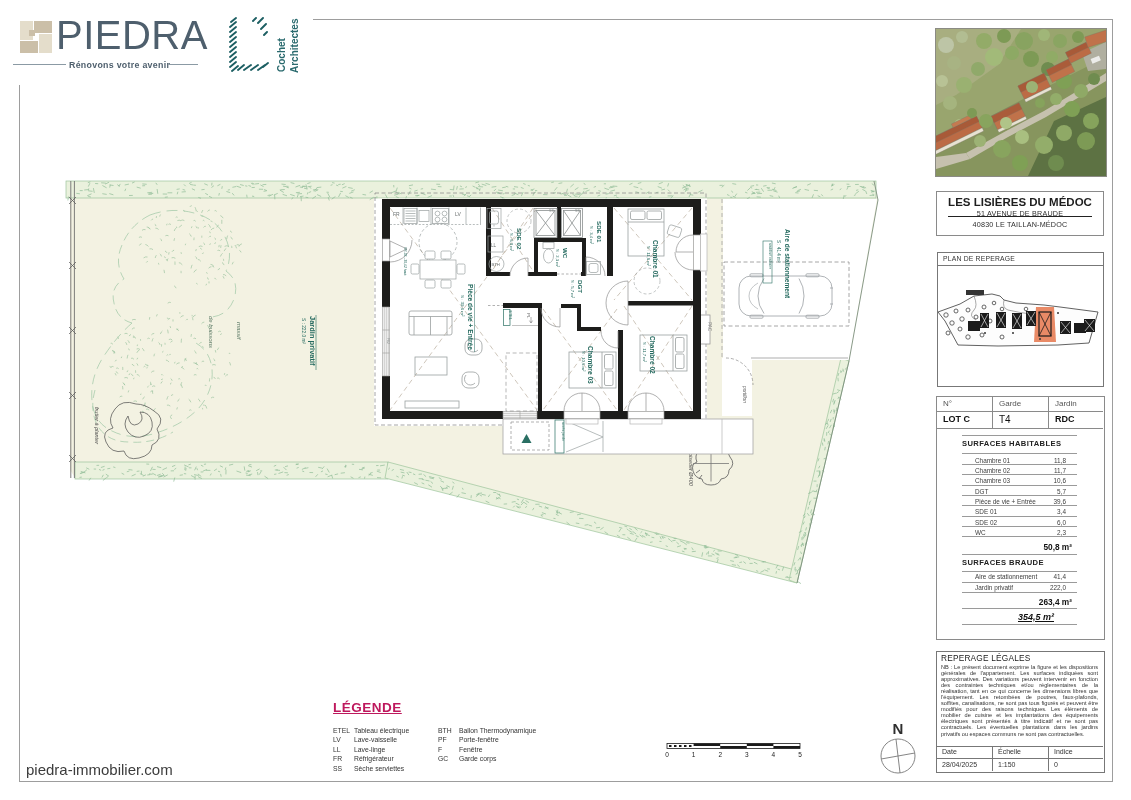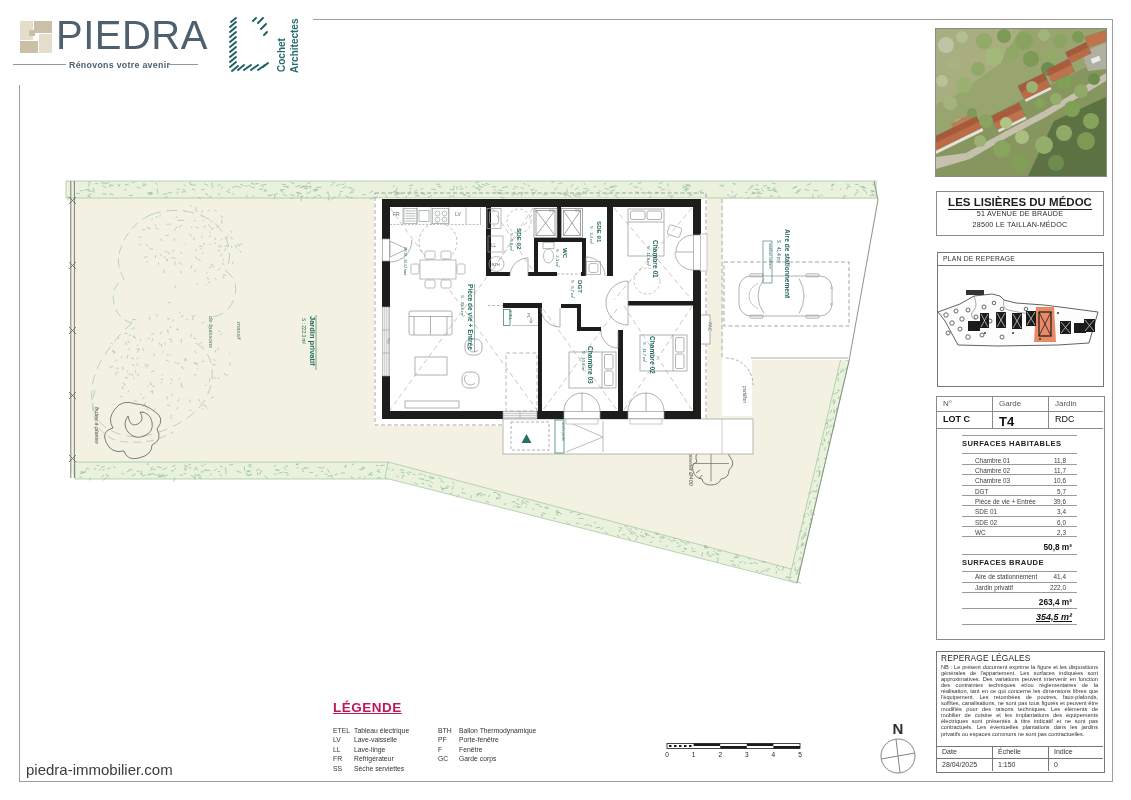--- a/index.html
+++ b/index.html
@@ -120,23 +120,23 @@
 </g>
 <circle cx="50" cy="92" r="7" fill="#88a45e"></circle>
     <circle cx="96" cy="58" r="6" fill="#9cb274"></circle>
 <circle cx="70" cy="94" r="6" fill="#b0c488"></circle>
     <circle cx="116" cy="28" r="6" fill="#90ab66"></circle>
 <circle cx="36" cy="84" r="5" fill="#7d9a55"></circle>
     <circle cx="104" cy="74" r="5" fill="#86a35c"></circle>
 </svg>
 
 <div class="abs" style="left:936px;top:191px;width:166px;height:43px;border:1px solid #8a8a8a;text-align:center">
-<div style="margin-top:4px;font-size:11.5px;font-weight:bold;color:#1e1e1e"><span style="border-bottom:1.5px solid #222;padding-bottom:1px">LES LISIÈRES DU MÉDOC</span></div>
+<div style="margin-top:4px;font-size:11.5px;font-weight:bold;color:#1e1e1e"><span style="border-bottom:1.5px solid #222;padding-bottom:8px">LES LISIÈRES DU MÉDOC</span></div>
 <div style="margin-top:1px;font-size:7.2px;color:#2e2e2e;letter-spacing:0.2px">51 AVENUE DE BRAUDE</div>
-<div style="margin-top:1.5px;font-size:7.2px;color:#2e2e2e;letter-spacing:0.2px">28500 LE TAILLAN-MÉDOC</div>
+<div style="margin-top:1.5px;font-size:7.2px;color:#2e2e2e;letter-spacing:0.2px">40830 LE TAILLAN-MÉDOC</div>
 </div>
 
 <div class="abs" style="left:937px;top:252px;width:165px;height:133px;border:1px solid #777">
 <div style="height:10px;border-bottom:1px solid #777;font-size:6.8px;letter-spacing:0.2px;color:#333;padding:2px 0 0 5px">PLAN DE REPERAGE</div>
 </div>
 
 <svg class="abs" style="left:938px;top:263px" width="164" height="121" viewBox="0 0 164 121">
 <polygon points="0,49 22,41 36,33 54,31 62,33 66,37 78,40 92,41 106,42 122,44 160,49 151,80 120,82 60,83 20,82 7,58" fill="#fdfdfd" stroke="#3a3a3a" stroke-width="0.8"></polygon>
 <path d="M36,33 q4,10 0,14 q-6,6 2,10 M66,37 q-2,8 4,10 q26,6 40,4" fill="none" stroke="#555" stroke-width="0.5"></path>
 <rect x="28" y="27" width="18" height="5" fill="#333"></rect>
@@ -184,22 +184,22 @@
 
 <div class="abs" style="left:936px;top:396px;width:167px;height:242px;border:1px solid #8a8a8a"></div>
 <div class="abs" style="left:936px;top:411px;width:167px;height:1px;background:#8a8a8a"></div>
 <div class="abs" style="left:936px;top:428px;width:167px;height:1px;background:#8a8a8a"></div>
 <div class="abs" style="left:992px;top:396px;width:1px;height:32px;background:#8a8a8a"></div>
 <div class="abs" style="left:1048px;top:396px;width:1px;height:32px;background:#8a8a8a"></div>
 <div class="abs" style="left:943px;top:399px;font-size:8px;color:#555">N°</div>
 <div class="abs" style="left:999px;top:399px;font-size:8px;color:#555">Garde</div>
 <div class="abs" style="left:1055px;top:399px;font-size:8px;color:#555">Jardin</div>
 <div class="abs" style="left:943px;top:414px;font-size:9px;font-weight:bold;color:#111">LOT C</div>
-<div class="abs" style="left:999px;top:414px;font-size:13px;font-weight:bold;color:#111">T4</div>
-<div class="abs" style="left:1055px;top:414px;font-size:9px;font-weight:normal;color:#111">RDC</div>
+<div class="abs" style="left:999px;top:414px;font-size:10px;font-weight:normal;color:#111">T4</div>
+<div class="abs" style="left:1055px;top:414px;font-size:9px;font-weight:bold;color:#111">RDC</div>
 <div class="abs" style="left:962px;top:435px;width:115px;height:1px;background:#9a9a9a"></div>
 <div class="abs" style="left:962px;top:453px;width:115px;height:1px;background:#9a9a9a"></div>
 <div class="abs" style="left:962px;top:464px;width:115px;height:1px;background:#9a9a9a"></div>
 <div class="abs" style="left:962px;top:474.3px;width:115px;height:1px;background:#9a9a9a"></div>
 <div class="abs" style="left:962px;top:484.6px;width:115px;height:1px;background:#9a9a9a"></div>
 <div class="abs" style="left:962px;top:495px;width:115px;height:1px;background:#9a9a9a"></div>
 <div class="abs" style="left:962px;top:505.3px;width:115px;height:1px;background:#9a9a9a"></div>
 <div class="abs" style="left:962px;top:515.7px;width:115px;height:1px;background:#9a9a9a"></div>
 <div class="abs" style="left:962px;top:526px;width:115px;height:1px;background:#9a9a9a"></div>
 <div class="abs" style="left:962px;top:536.4px;width:115px;height:1px;background:#9a9a9a"></div>
@@ -226,21 +226,21 @@
 <div class="abs" style="left:1030px;top:518.5px;width:36px;font-size:6.4px;color:#3d3d3d;text-align:right">6,0</div>
 <div class="abs" style="left:975px;top:528.9px;font-size:6.4px;color:#3d3d3d">WC</div>
 <div class="abs" style="left:1030px;top:528.9px;width:36px;font-size:6.4px;color:#3d3d3d;text-align:right">2,3</div>
 <div class="abs" style="left:1000px;top:542px;width:72px;font-size:8.3px;font-weight:bold;color:#111;text-align:right">50,8 m²</div>
 <div class="abs" style="left:962px;top:558px;font-size:7.6px;font-weight:bold;color:#222;letter-spacing:0.4px">SURFACES BRAUDE</div>
 <div class="abs" style="left:975px;top:573.2px;font-size:6.4px;color:#3d3d3d">Aire de stationnement</div>
 <div class="abs" style="left:1030px;top:573.2px;width:36px;font-size:6.4px;color:#3d3d3d;text-align:right">41,4</div>
 <div class="abs" style="left:975px;top:583.6px;font-size:6.4px;color:#3d3d3d">Jardin privatif</div>
 <div class="abs" style="left:1030px;top:583.6px;width:36px;font-size:6.4px;color:#3d3d3d;text-align:right">222,0</div>
 <div class="abs" style="left:1000px;top:596.5px;width:72px;font-size:8.3px;font-weight:bold;color:#111;text-align:right">263,4 m²</div>
-<div class="abs" style="left:1000px;top:611.5px;width:72px;font-size:9px;font-weight:bold;font-style:italic;color:#111;text-align:right;text-decoration:underline">354,5 m²</div>
+<div class="abs" style="left:1000px;top:611.5px;width:72px;font-size:9px;font-weight:bold;font-style:italic;color:#111;text-align:center;text-decoration:underline">354,5 m²</div>
 
 <div class="abs" style="left:936px;top:651px;width:167px;height:120px;border:1px solid #777"></div>
 <div class="abs" style="left:941px;top:653px;font-size:8.3px;color:#222;letter-spacing:0.2px">REPERAGE LÉGALES</div>
 <div class="abs" style="left:941px;top:664px;width:157px;font-size:5.6px;line-height:6.05px;color:#333;text-align:justify">NB : Le présent document exprime la figure et les dispositions générales de l'appartement. Les surfaces indiquées sont approximatives. Des variations peuvent intervenir en fonction des contraintes techniques et/ou réglementaires de la réalisation, tant en ce qui concerne les dimensions libres que l'équipement. Les retombées de poutres, faux-plafonds, soffites, canalisations, ne sont pas tous figurés et peuvent être modifiés pour des raisons techniques. Les éléments de mobilier de cuisine et les implantations des équipements électriques sont présentés à titre indicatif et ne sont pas contractuels. Les éventuelles plantations dans les jardins privatifs ou espaces communs ne sont pas contractuelles.</div>
 
 <div class="abs" style="left:936px;top:746px;width:167px;height:1px;background:#777"></div>
 <div class="abs" style="left:936px;top:758px;width:167px;height:1px;background:#777"></div>
 <div class="abs" style="left:992px;top:746px;width:1px;height:25px;background:#777"></div>
 <div class="abs" style="left:1048px;top:746px;width:1px;height:25px;background:#777"></div>
 <div class="abs" style="left:942px;top:748px;font-size:7px;color:#333">Date</div>

